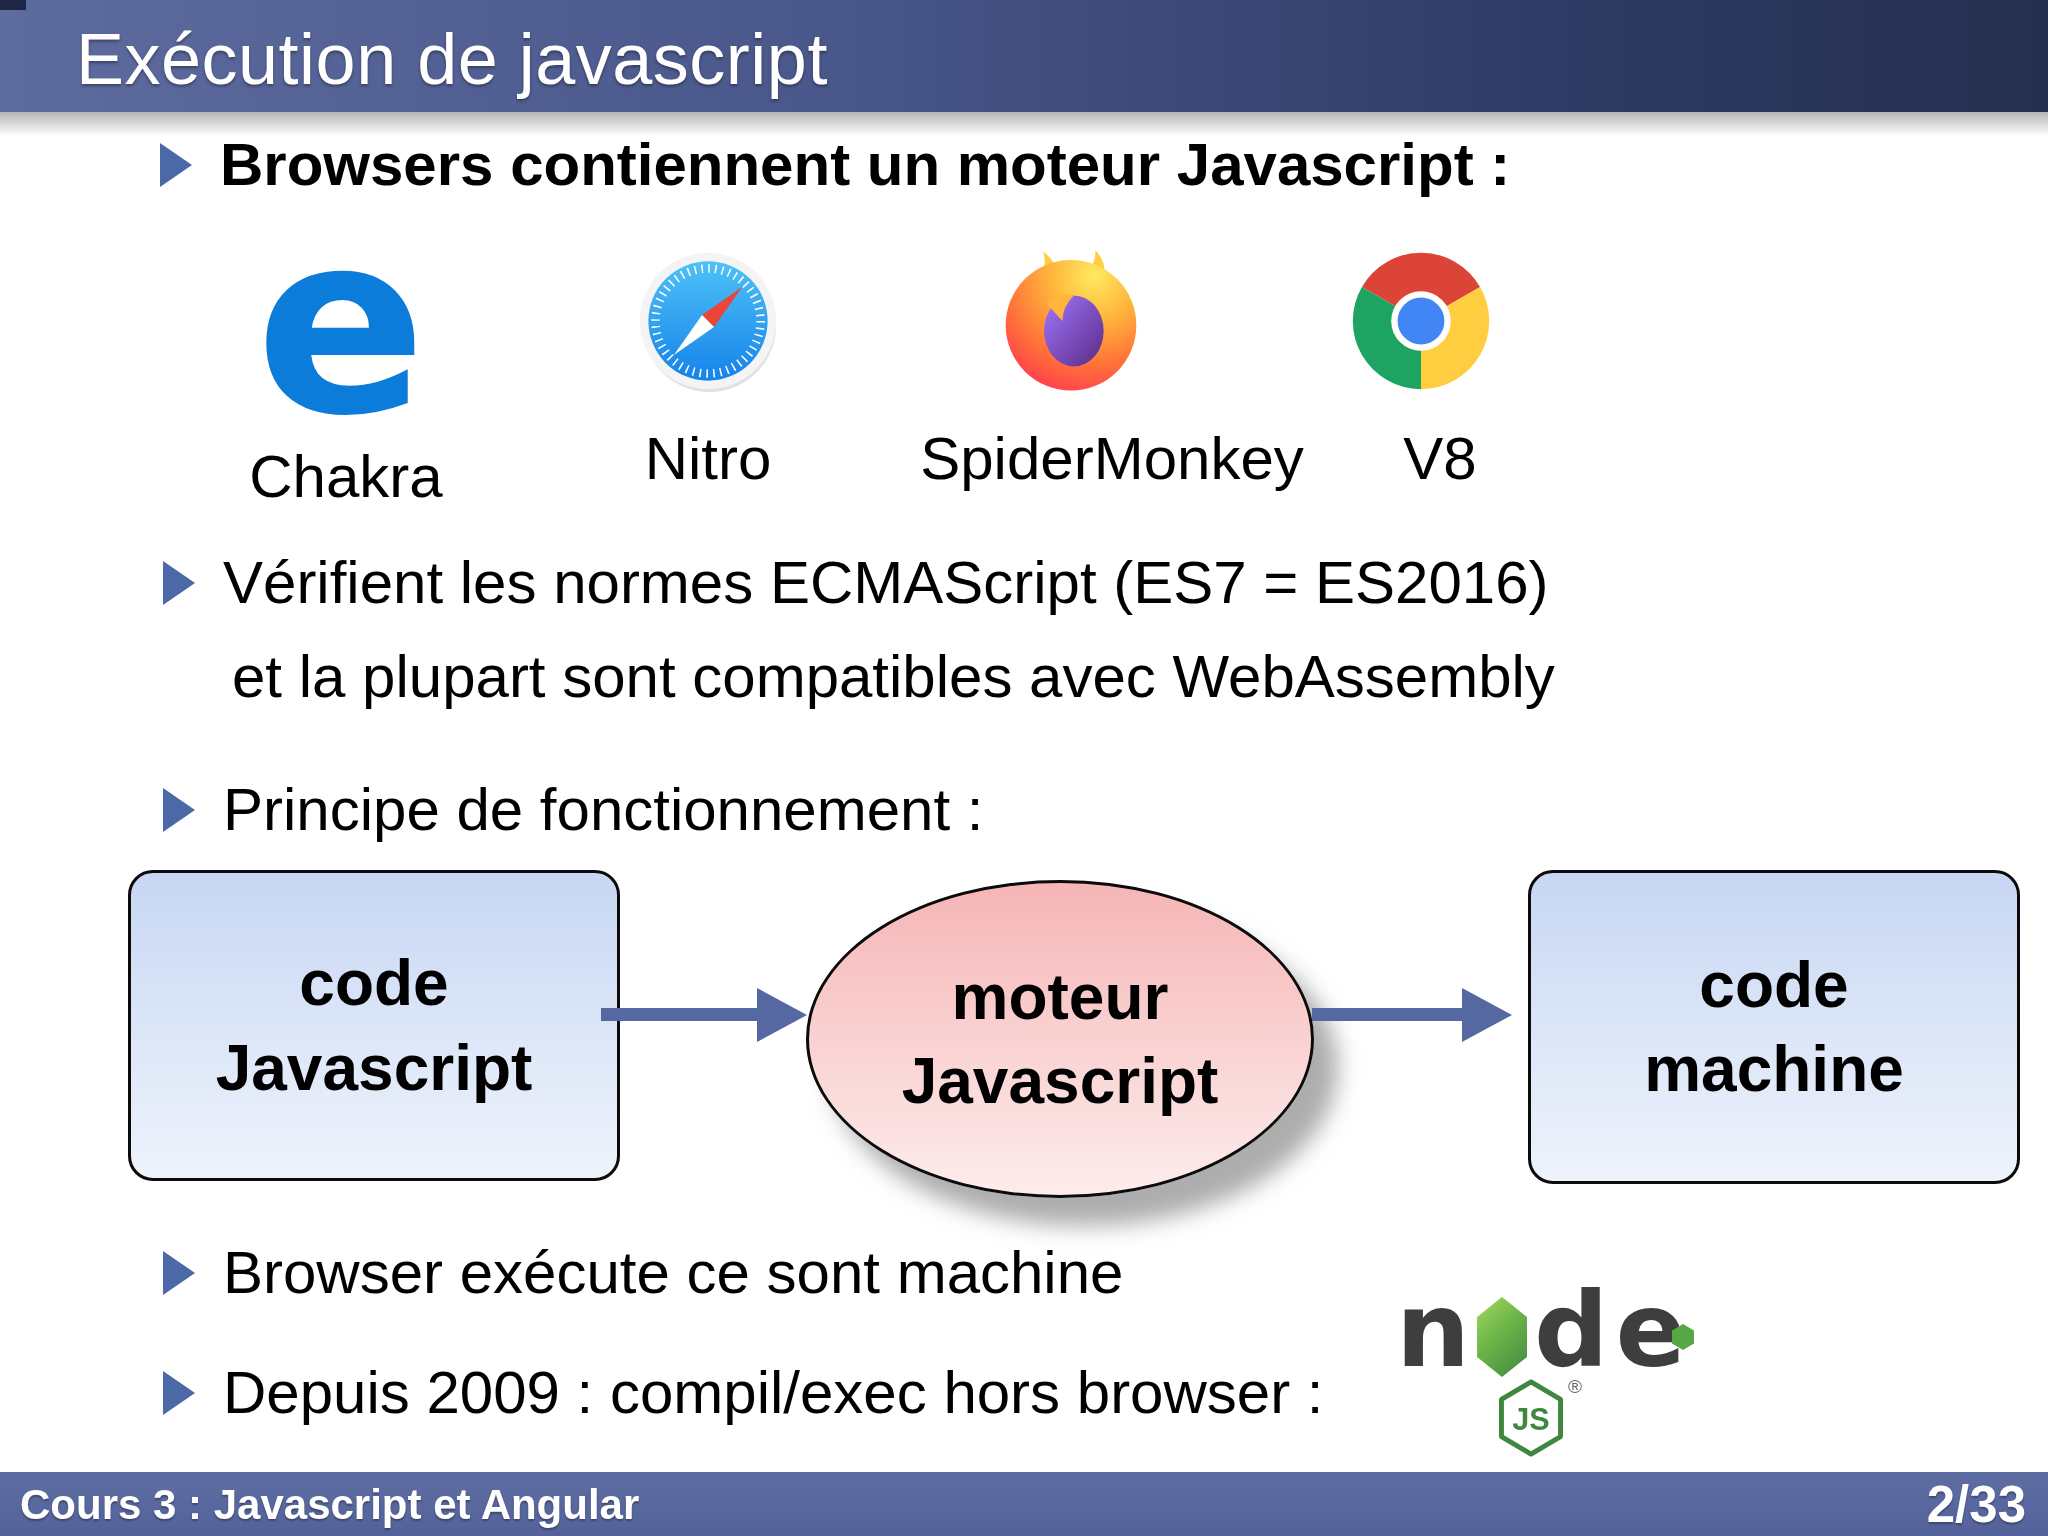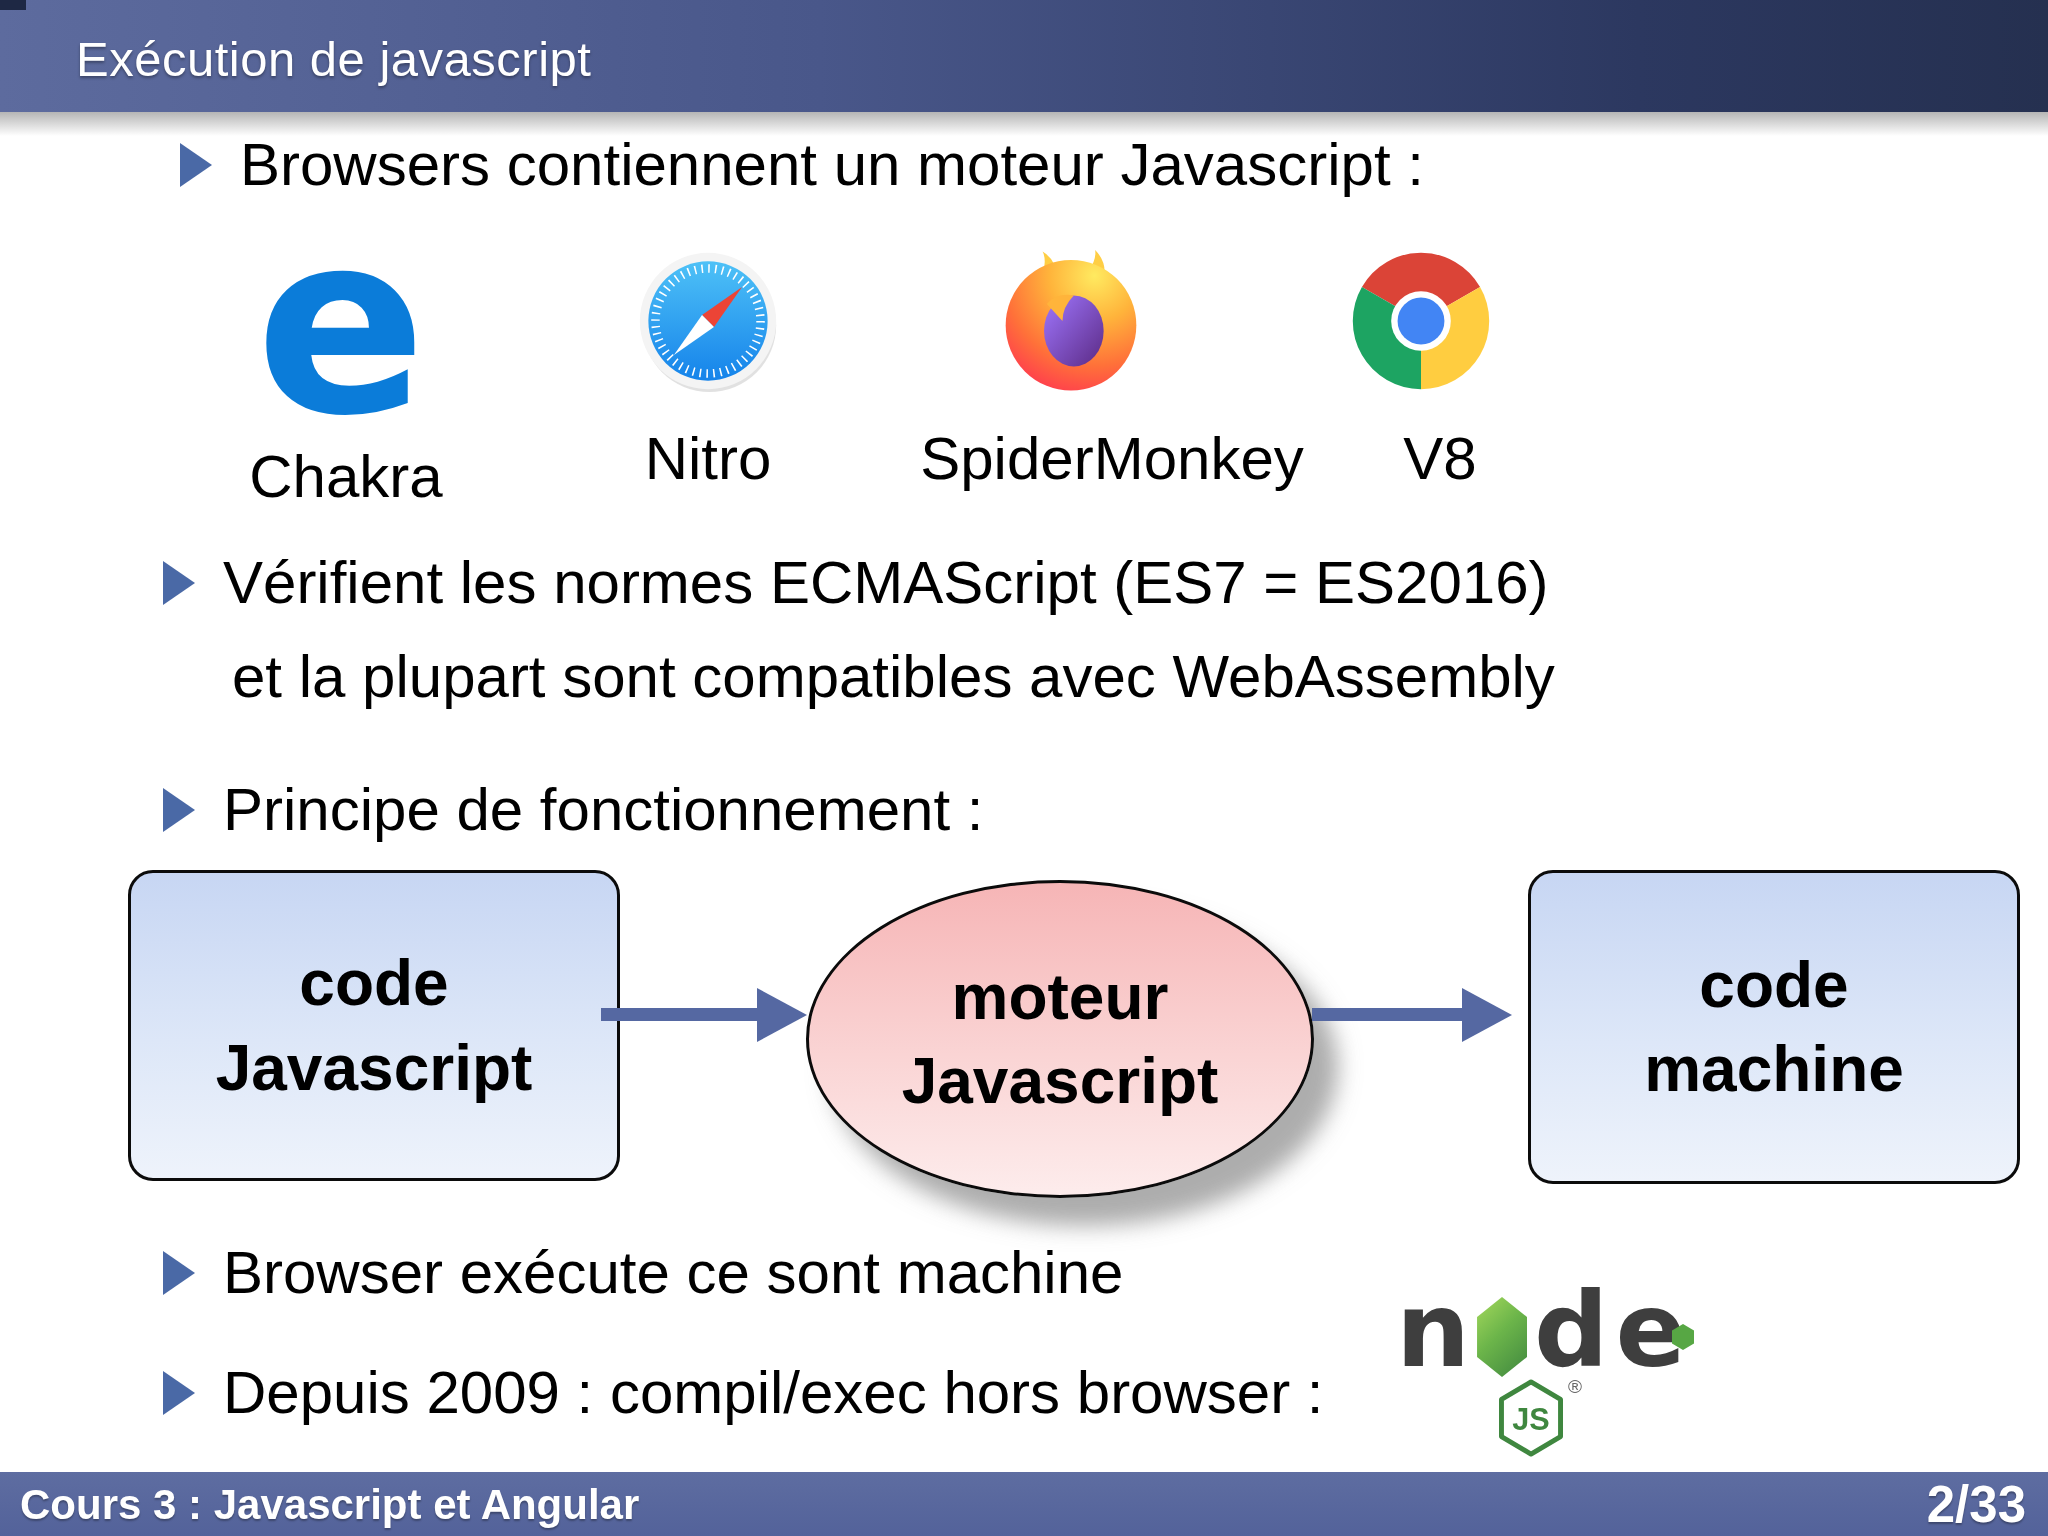--- a/index.html
+++ b/index.html
@@ -12,21 +12,21 @@
   
   .titlebar{
     position:absolute;left:0;top:0;width:2048px;height:112px;
     background:linear-gradient(to right,#5d6b9e 0%,#49578a 40%,#2c3860 80%,#253050 100%);
   }
   .titlebar .corner{
     position:absolute;left:0;top:0;width:26px;height:10px;background:#1e2844;
   }
   .titlebar h1{
     margin:0;position:absolute;left:76px;top:0;height:112px;line-height:118px;
-    font-size:49px;font-weight:400;color:#ffffff;letter-spacing:0.5px;
+    font-size:72px;font-weight:400;color:#ffffff;letter-spacing:0.5px;
     text-shadow:0 2px 3px rgba(0,0,0,0.35);white-space:nowrap;
   }
   .header-shadow{
     position:absolute;left:0;top:112px;width:2048px;height:24px;
     background:linear-gradient(to bottom,rgba(120,120,120,0.55),rgba(255,255,255,0));
   }
 
   
   .bullet{position:absolute;display:flex;align-items:center;gap:28px;white-space:nowrap;}
   .tri{
@@ -117,21 +117,21 @@
 <body>
 
 <div class="slide">
 
   <div class="titlebar">
     <div class="corner"></div>
     <h1>Exécution de javascript</h1>
   </div>
   <div class="header-shadow"></div>
 
-  <div class="bullet" style="left:180px;top:130px;">
+  <div class="bullet" style="left:160px;top:130px;font-weight:bold;">
     <span class="tri"></span>
     <span class="btxt">Browsers contiennent un moteur Javascript :</span>
   </div>
 
   <div class="logo" style="left:270px;">
     <div class="edge-e">e</div>
   </div>
 
   <div class="logo" style="left:637px;">
     <svg viewBox="0 0 100 100">

